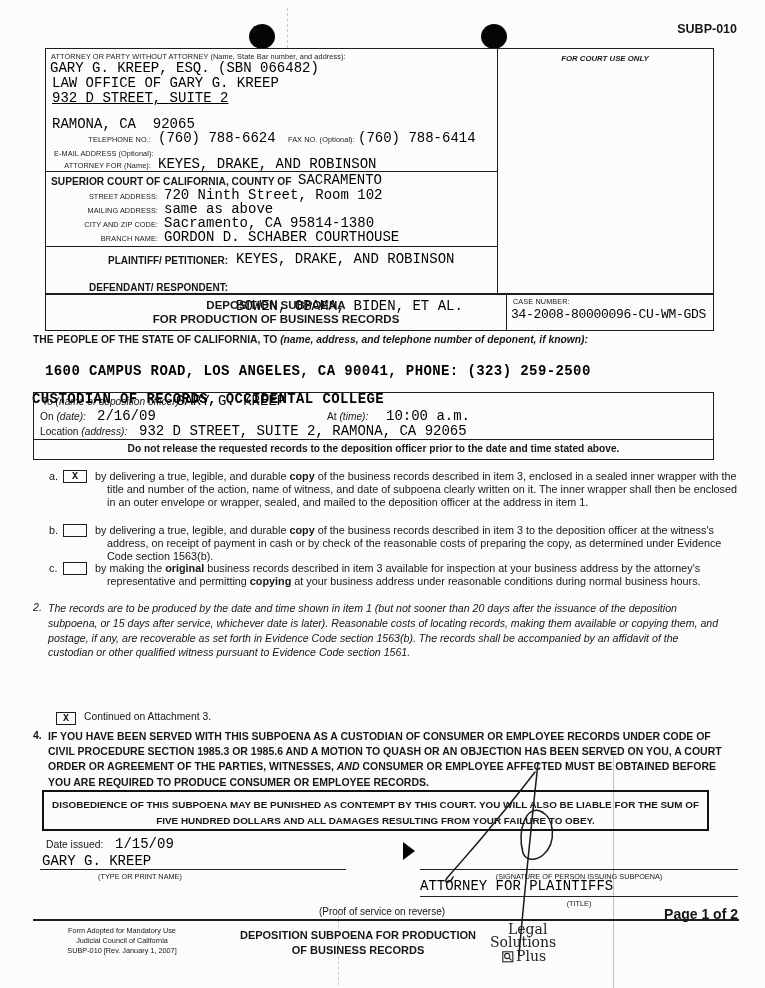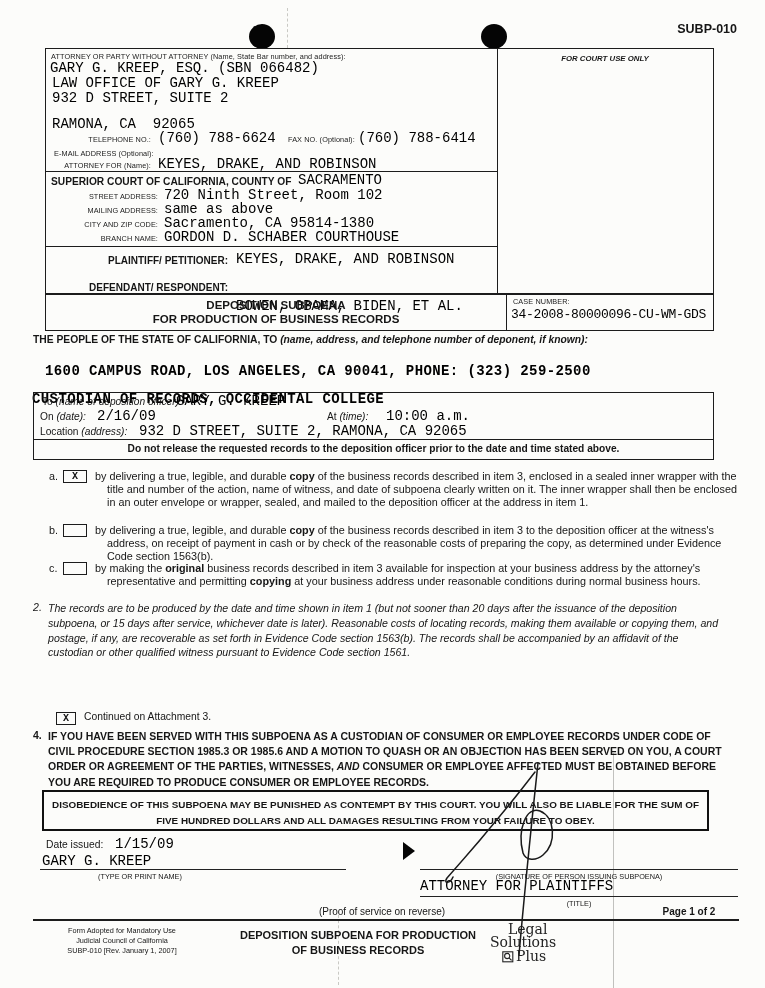--- a/index.html
+++ b/index.html
@@ -49,21 +49,21 @@
   <div class="main-box">
     <div class="vline" style="left:451px;top:0;height:244px;"></div>
     <div class="hline" style="left:0;top:122px;width:451px;"></div>
     <div class="hline" style="left:0;top:197px;width:451px;"></div>
     <div class="hline" style="left:0;top:244px;width:667px;height:1.6px;"></div>
     <div class="vline" style="left:460px;top:244px;height:37px;"></div>
 
     <div class="abs lbl" style="left:5px;top:3px;">ATTORNEY OR PARTY WITHOUT ATTORNEY (Name, State Bar number, and address):</div>
     <div class="abs typed" style="left:4px;top:12px;">GARY G. KREEP, ESQ. (SBN 066482)</div>
     <div class="abs typed" style="left:6px;top:27px;">LAW OFFICE OF GARY G. KREEP</div>
-    <div class="abs typed" style="left:6px;top:42px;">932 D STREET, SUITE 2</div>
+    <div class="abs typed" style="left:6px;top:42px;text-decoration:underline;">932 D STREET, SUITE 2</div>
     <div class="abs typed" style="left:6px;top:68px;">RAMONA, CA  92065</div>
     <div class="abs lbl lbl-r" style="left:0;top:86px;width:105px;">TELEPHONE NO.:</div>
     <div class="abs typed" style="left:112px;top:82px;">(760) 788-6624</div>
     <div class="abs lbl" style="left:242px;top:86px;">FAX NO. (Optional):</div>
     <div class="abs typed" style="left:312px;top:82px;">(760) 788-6414</div>
     <div class="abs lbl" style="left:8px;top:100px;">E-MAIL ADDRESS (Optional):</div>
     <div class="abs lbl lbl-r" style="left:0;top:112px;width:105px;">ATTORNEY FOR (Name):</div>
     <div class="abs typed" style="left:112px;top:108px;">KEYES, DRAKE, AND ROBINSON</div>
 
     <div class="abs b i" style="left:451px;top:5px;width:216px;text-align:center;font-size:7.8px;">FOR COURT USE ONLY</div>
@@ -152,21 +152,21 @@
 
   <div class="arrow" style="left:403px;top:842px;"></div>
   <div class="sigline" style="left:420px;top:869px;width:318px;"></div>
   <div class="abs caption" style="left:420px;top:872px;width:318px;">(SIGNATURE OF PERSON ISSUING SUBPOENA)</div>
 
   <div class="abs typed" style="left:420px;top:879px;">ATTORNEY FOR PLAINTIFFS</div>
   <div class="sigline" style="left:420px;top:896px;width:318px;"></div>
   <div class="abs caption" style="left:420px;top:899px;width:318px;">(TITLE)</div>
 
   <div class="abs" style="left:262px;top:906px;width:240px;text-align:center;font-size:10px;">(Proof of service on reverse)</div>
-  <div class="abs b" style="left:640px;top:906px;width:98px;text-align:center;font-size:10px;">Page 1 of 2</div>
+  <div class="abs b" style="left:640px;top:906px;width:98px;text-align:right;font-size:14px;">Page 1 of 2</div>
 
   <div class="hline" style="left:33px;top:919px;width:706px;height:1.5px;"></div>
   <div class="abs footer-small" style="left:36px;top:926px;width:172px;text-align:center;">
     <div>Form Adopted for Mandatory Use</div>
     <div>Judicial Council of California</div>
     <div>SUBP-010 [Rev. January 1, 2007]</div>
   </div>
   <div class="abs b" style="left:212px;top:929px;width:292px;text-align:center;font-size:11px;">DEPOSITION SUBPOENA FOR PRODUCTION</div>
   <div class="abs b" style="left:212px;top:944px;width:292px;text-align:center;font-size:11px;">OF BUSINESS RECORDS</div>
 

